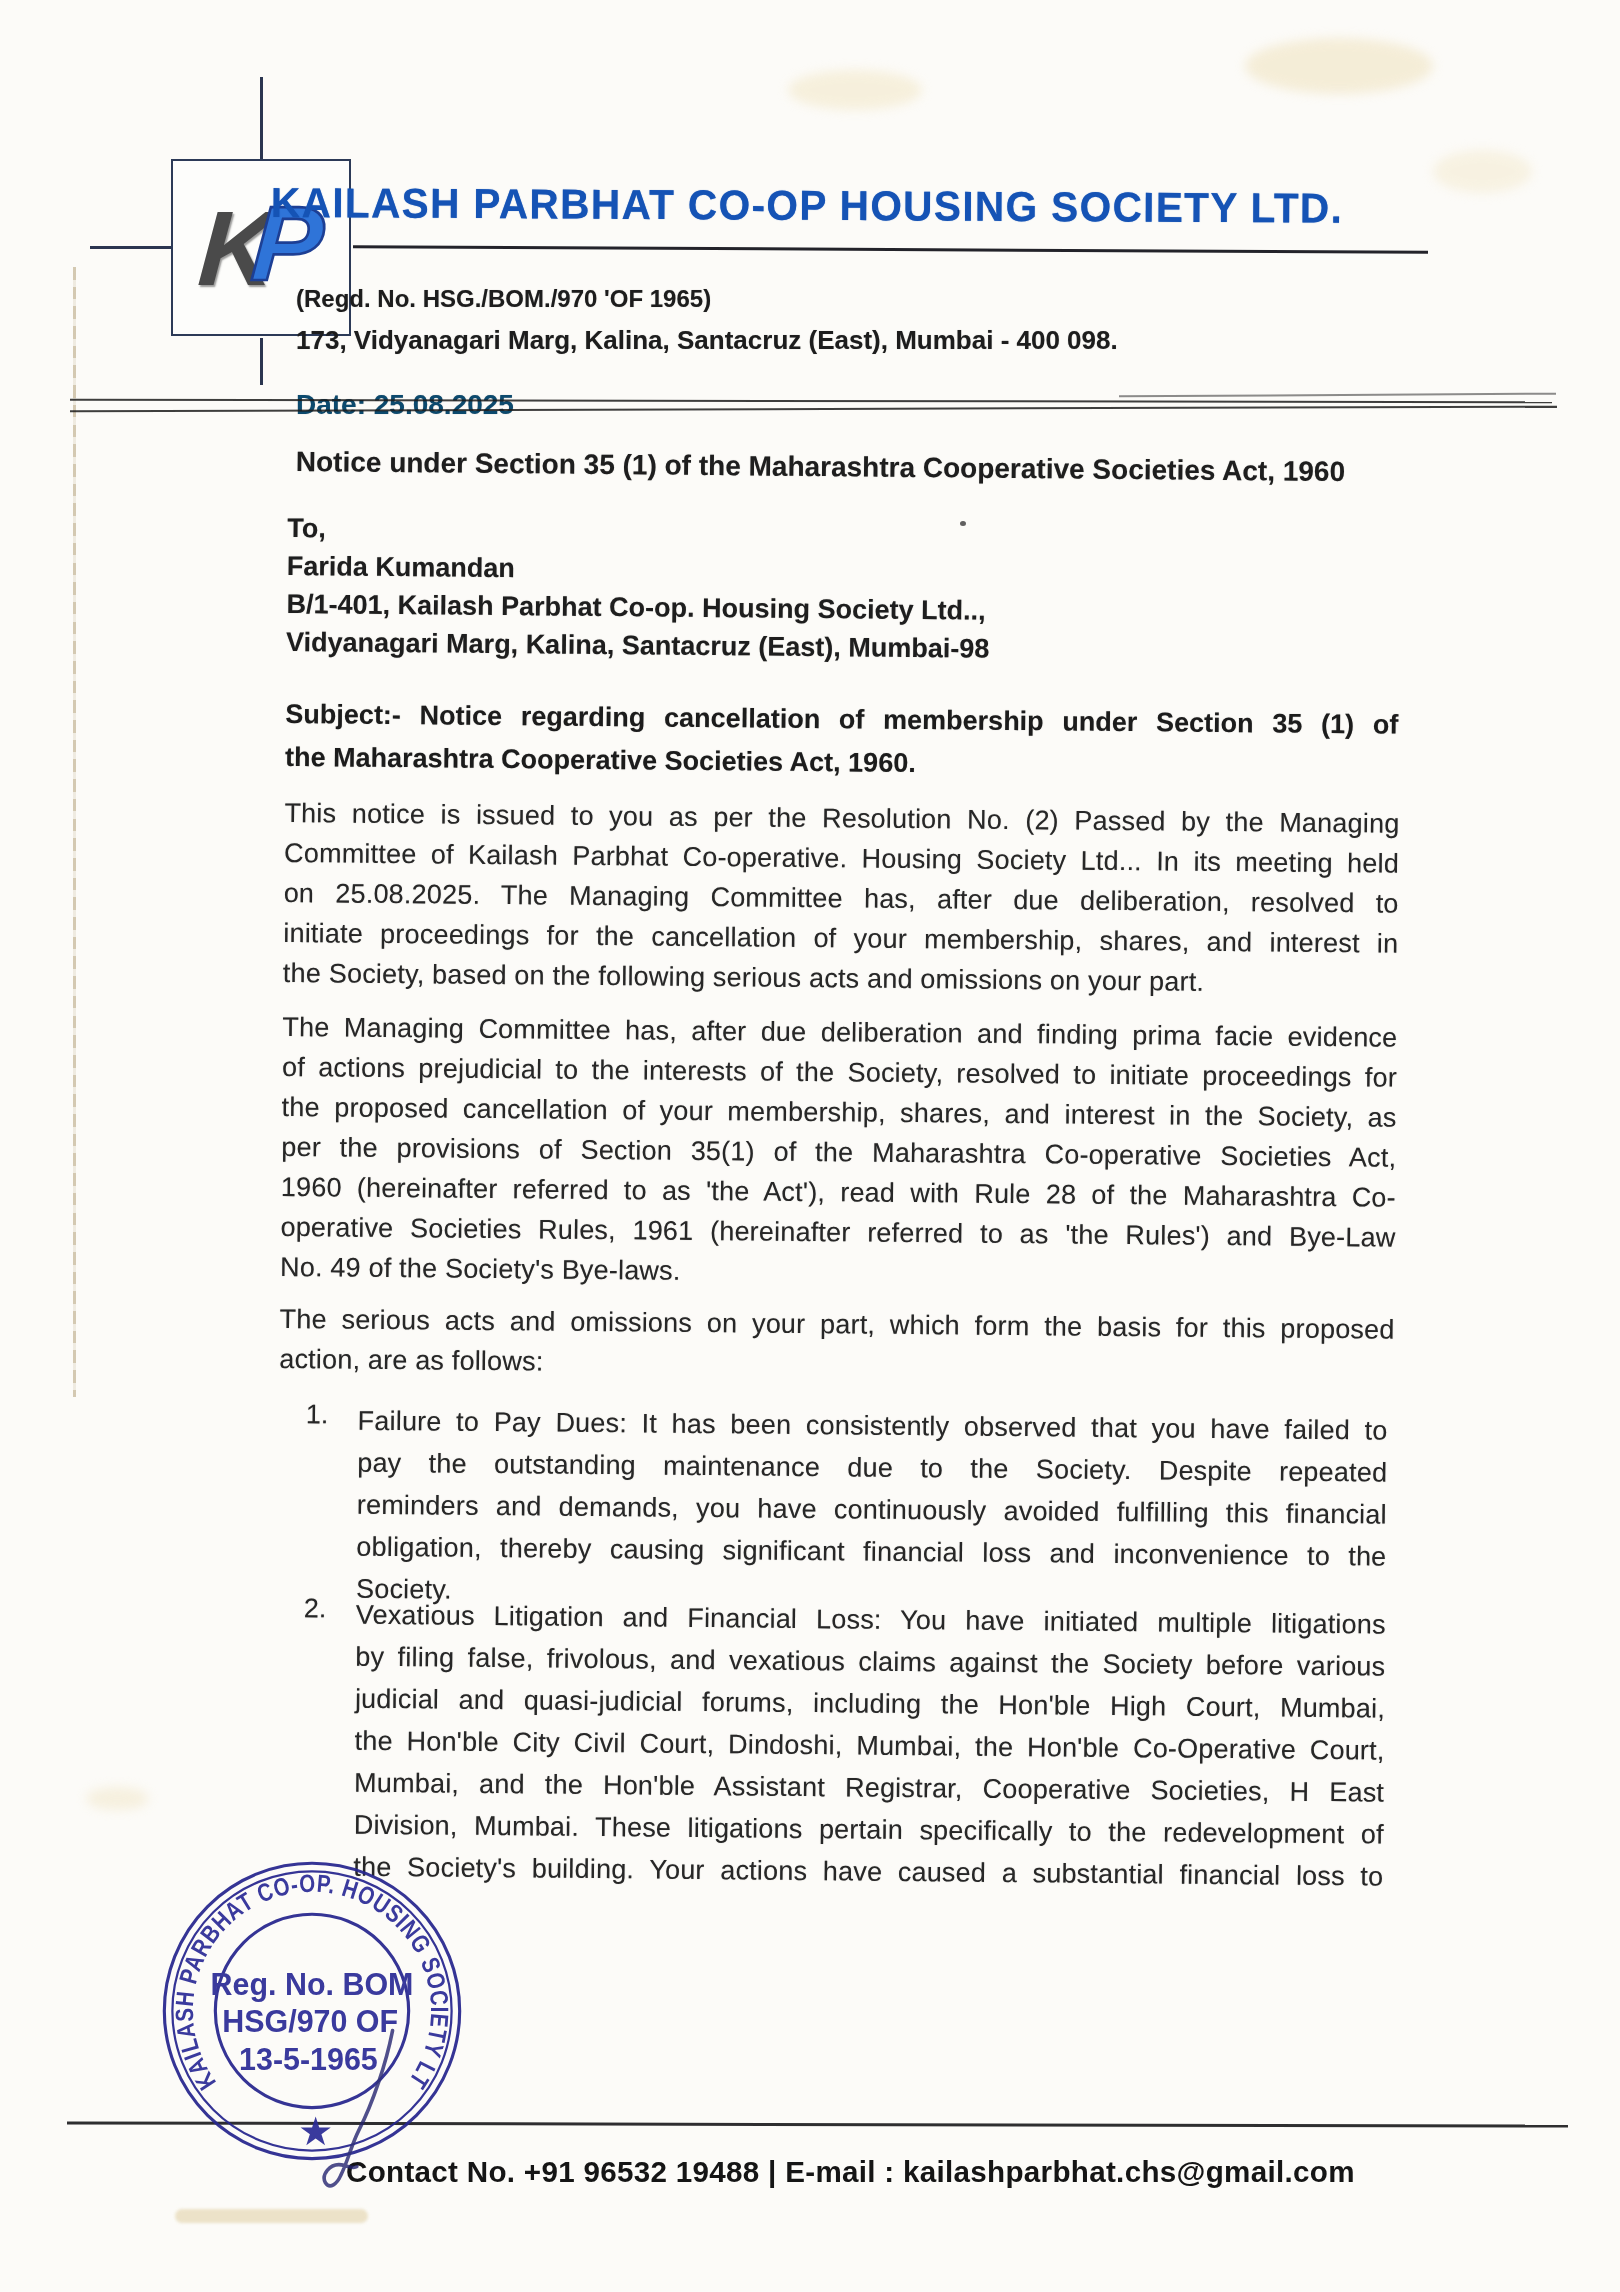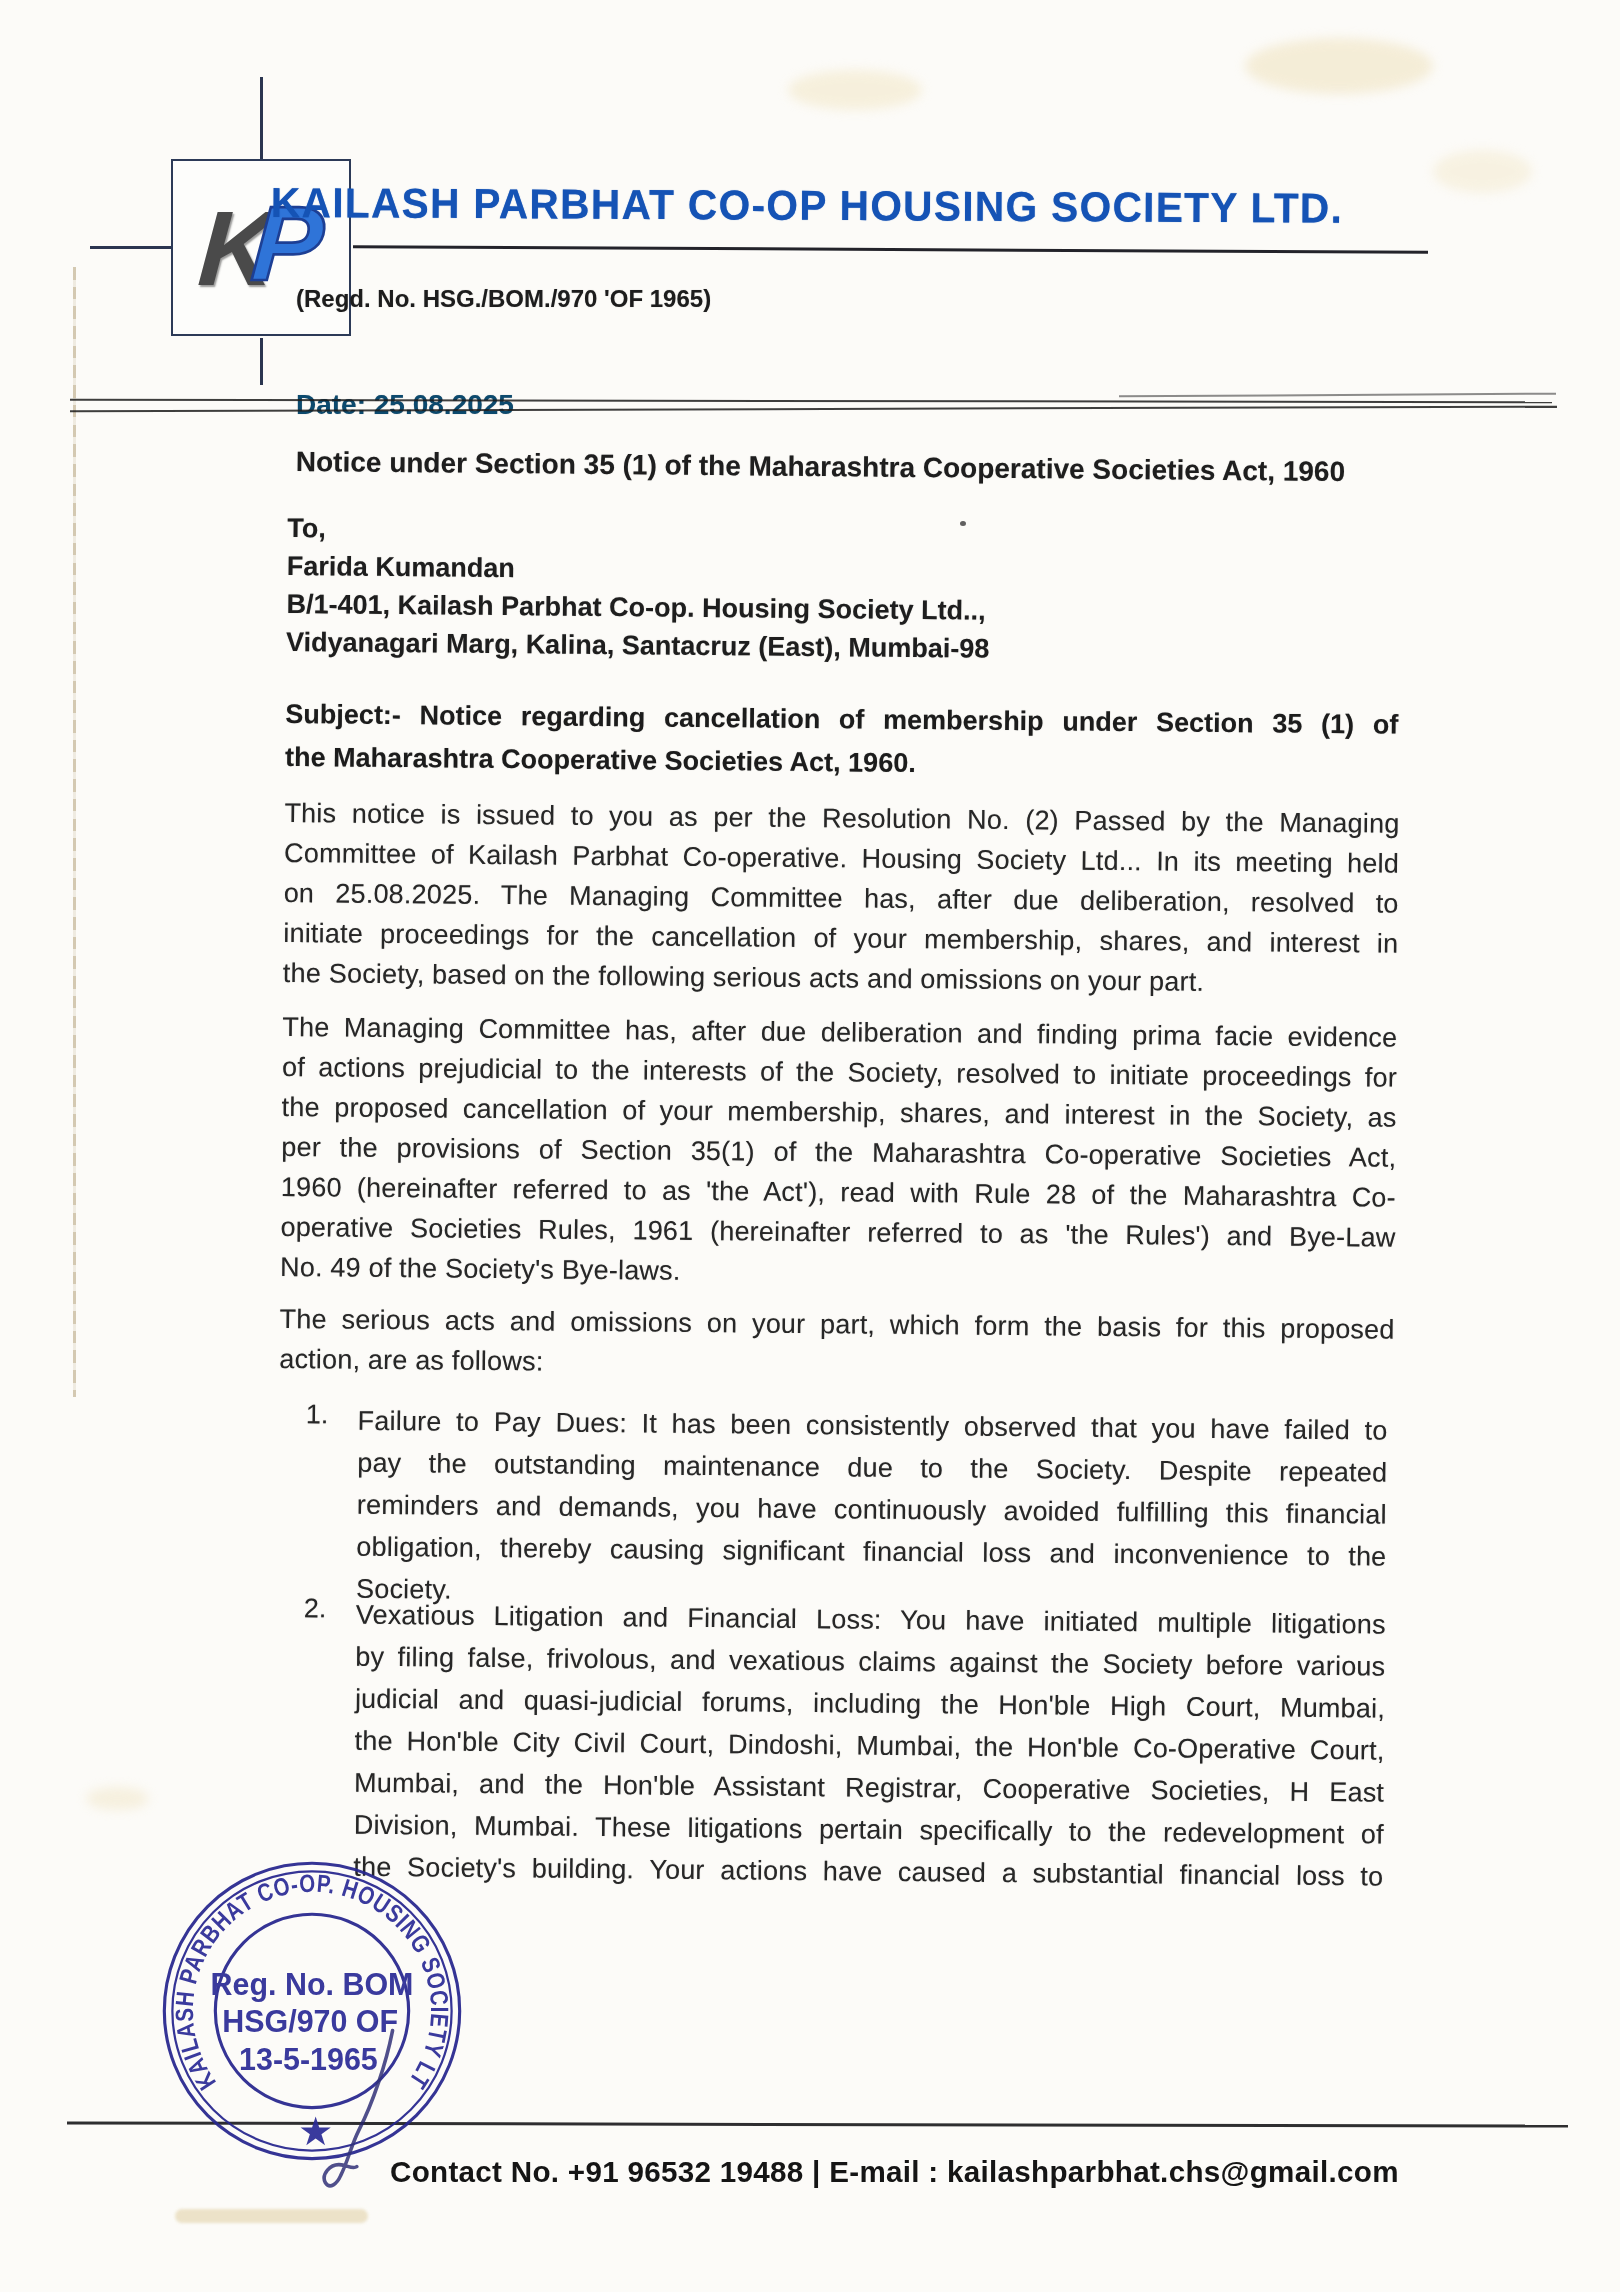--- a/index.html
+++ b/index.html
@@ -80,21 +80,21 @@
   .l2{left:367px;top:1593px;width:1030px;}
   .tline{white-space:nowrap;}
   .tline.just{white-space:normal;text-align:justify;text-align-last:justify;}
 
   
   .stamp-svg{position:absolute;left:158px;top:1857px;opacity:.93;}
   .footer-rule{position:absolute;left:67px;top:2123px;width:1501px;height:2.7px;
     background:#2e2e30;transform:rotate(.12deg);}
   .footer-text{
     position:absolute;left:346px;top:2155px;
-    font-size:29.6px;font-weight:700;color:#151515;letter-spacing:0.3px;margin-left:44px;
+    font-size:29.6px;font-weight:700;color:#151515;letter-spacing:0.3px;
   }
 </style>
 </head>
 <body>
 
 <div class="page">
 
   <div class="smudge" style="left:788px;top:70px;width:134px;height:40px;background:#f2e7c6;opacity:.55;"></div>
   <div class="smudge" style="left:1245px;top:38px;width:188px;height:56px;background:#f0e4c2;opacity:.6;"></div>
   <div class="smudge" style="left:1433px;top:150px;width:99px;height:43px;background:#f3e9cc;opacity:.5;"></div>
@@ -110,20 +110,21 @@
 
   <div class="logo-box">
     <span class="logo-k">K</span>
     <span class="logo-p">P</span>
   </div>
 
   <div class="society-name">KAILASH PARBHAT CO-OP HOUSING SOCIETY LTD.</div>
 
   <div class="head-center">
     <div class="regd-line soft">(Regd. No. HSG./BOM./970 'OF 1965)</div>
+    <div class="address-line soft">173, Vidyanagari Marg, Kalina, Santacruz (East), Mumbai - 400 098.</div>
   </div>
 
   <div class="date-text soft">Date: 25.08.2025</div>
   <div class="date-rule" style="left:70px;top:400px;width:1482px;height:2.2px;transform:rotate(.1deg);"></div>
   <div class="date-rule" style="left:70px;top:408px;width:1487px;height:2.2px;transform:rotate(-.18deg);"></div>
   <div class="date-rule" style="left:1119px;top:394px;width:437px;height:1.8px;transform:rotate(-.35deg);opacity:.5;"></div>
 
   <div class="body-skew">
 
     <div class="notice-heading soft">Notice under Section 35 (1) of the Maharashtra Cooperative Societies Act, 1960</div>

